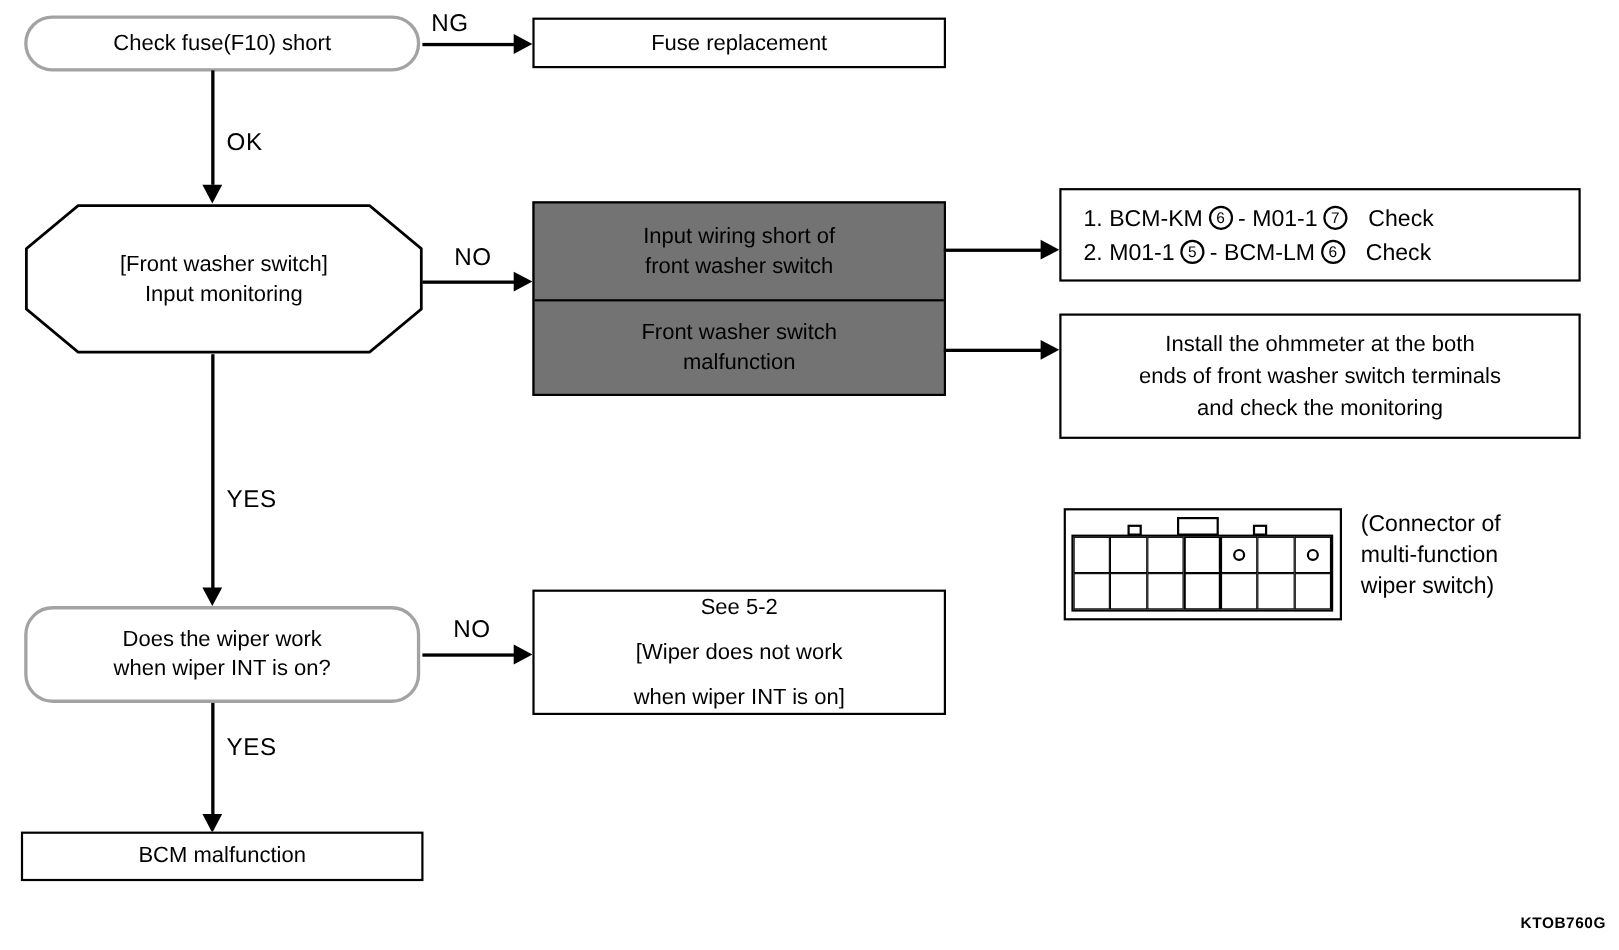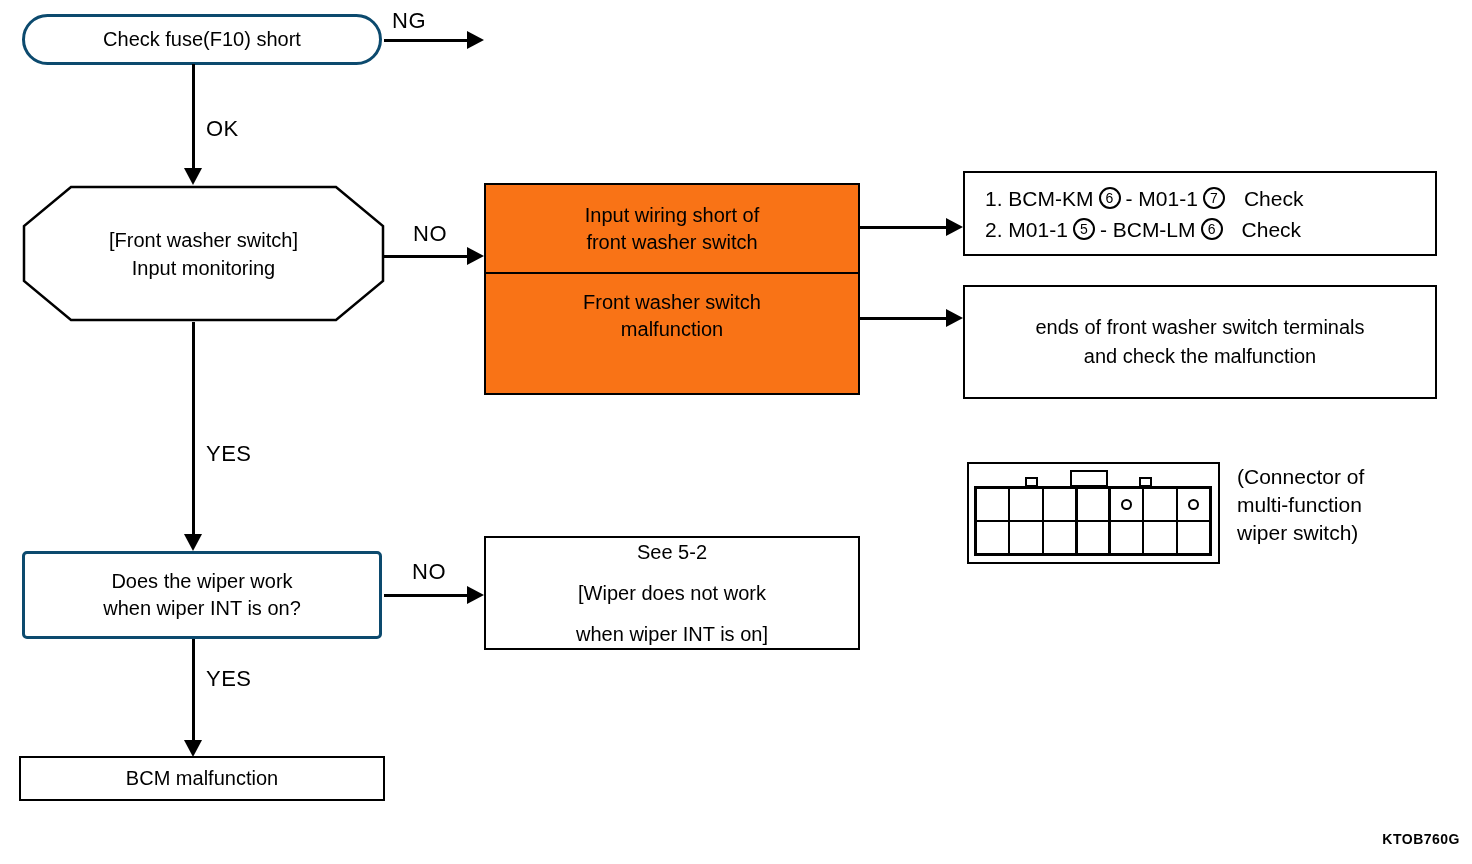--- a/index.html
+++ b/index.html
@@ -18,30 +18,30 @@
     display: flex;
     flex-direction: column;
     align-items: center;
     justify-content: center;
     text-align: center;
     font-size: 20px;
     line-height: 27px;
     background: #fff;
   }
   .rect  { border: 2.5px solid #000; }
-  .pill  { border: 3px solid #0c4a6e; }
+  .pill  { border: 3px solid #a3a3a3; }
   
   .pill-1 { left: 22px; top: 14px; width: 360px; height: 51px; border-radius: 27px; }
-  .pill-2 { left: 22px; top: 551px; width: 360px; height: 88px; border-radius: 5px; }
+  .pill-2 { left: 22px; top: 551px; width: 360px; height: 88px; border-radius: 26px; }
   
   .box-fuse { left: 484px; top: 16px;  width: 376px; height: 46px; }
   .box-bcm  { left: 19px;  top: 756px; width: 366px; height: 45px; }
   .box-see  { left: 484px; top: 536px; width: 376px; height: 114px; gap: 12px; }
   
-  .box-mid  { left: 484px; top: 183px; width: 376px; height: 212px; border: 2.5px solid #000; position: absolute; background:#f97316; }
+  .box-mid  { left: 484px; top: 183px; width: 376px; height: 177px; border: 2.5px solid #000; position: absolute; background:#737373; }
   .mid-cell { position: absolute; left: 0; width: 100%; display: flex; flex-direction: column; align-items: center; justify-content: center; font-size: 20px; line-height: 27px; }
   .mid-top  { top: 0; height: 89px; border-bottom: 2.5px solid #000; }
   .mid-bot  { top: 89px; height: 83px; }
   
   .octagon-wrap { position: absolute; left: 22px; top: 185px; width: 363px; height: 137px; }
   .octagon-wrap svg { position: absolute; left: 0; top: 0; }
   .octagon-text { position: absolute; left: 0; top: 0; width: 100%; height: 100%;
     display: flex; flex-direction: column; align-items: center; justify-content: center;
     font-size: 20px; line-height: 28px; text-align: center; }
   
@@ -93,20 +93,23 @@
 <div class="canvas">
 
   <div class="node pill pill-1">
     <span>Check fuse(F10) short</span>
   </div>
 
   <span class="edge-label" style="left:392px; top:8px;">NG</span>
   <div class="hline" style="left:384px; top:39px; width:86px;"></div>
   <div class="arr-r" style="left:467px; top:31px;"></div>
 
+  <div class="node rect box-fuse">
+    <span>Fuse replacement</span>
+  </div>
 
   <div class="vline" style="left:192px; top:64px; height:104px;"></div>
   <span class="edge-label" style="left:206px; top:116px;">OK</span>
   <div class="arr-d" style="left:184px; top:168px;"></div>
 
   <div class="octagon-wrap">
     <svg width="363" height="137" viewBox="0 0 363 137">
       <polygon points="49,2 314,2 361,41 361,96 314,135 49,135 2,96 2,41" fill="#ffffff" stroke="#000000" stroke-width="2.5"></polygon>
     </svg>
     <div class="octagon-text">
@@ -138,22 +141,23 @@
   <div class="node rect rbox-1">
     <div class="check-line">
       <span>1. BCM-KM</span><span class="circ">6</span><span>- M01-1</span><span class="circ">7</span><span class="check-tail">Check</span>
     </div>
     <div class="check-line">
       <span>2. M01-1</span><span class="circ">5</span><span>- BCM-LM</span><span class="circ">6</span><span class="check-tail">Check</span>
     </div>
   </div>
 
   <div class="node rect rbox-2">
+    <span>Install the ohmmeter at the both</span>
     <span>ends of front washer switch terminals</span>
-    <span>and check the malfunction</span>
+    <span>and check the monitoring</span>
   </div>
 
   <div class="conn-box">
     <div class="conn-tab tab-s1"></div>
     <div class="conn-tab tab-b"></div>
     <div class="conn-tab tab-s2"></div>
     <div class="pin-grid">
       <div class="pin-cell"></div>
       <div class="pin-cell"></div>
       <div class="pin-cell"></div>

